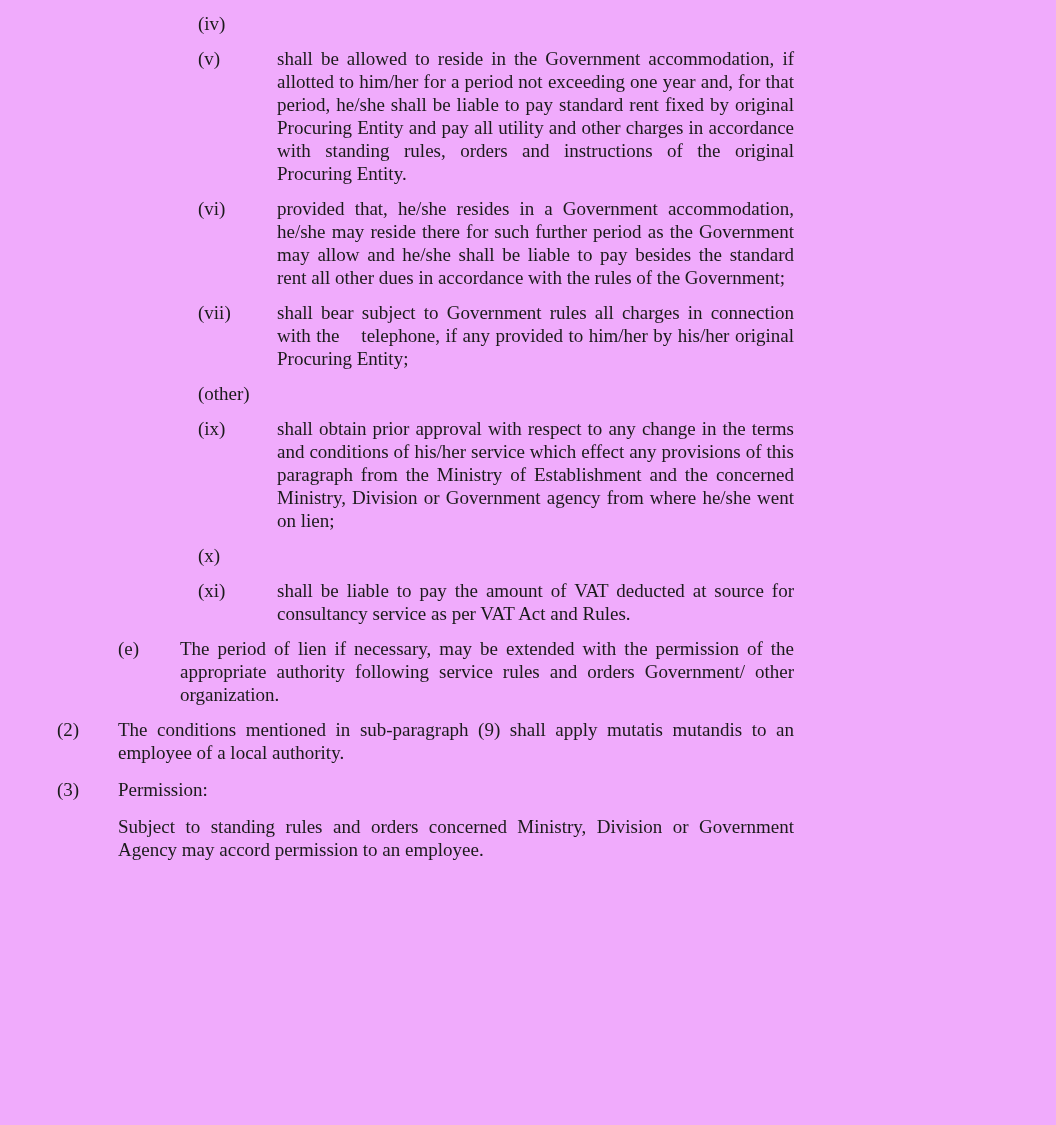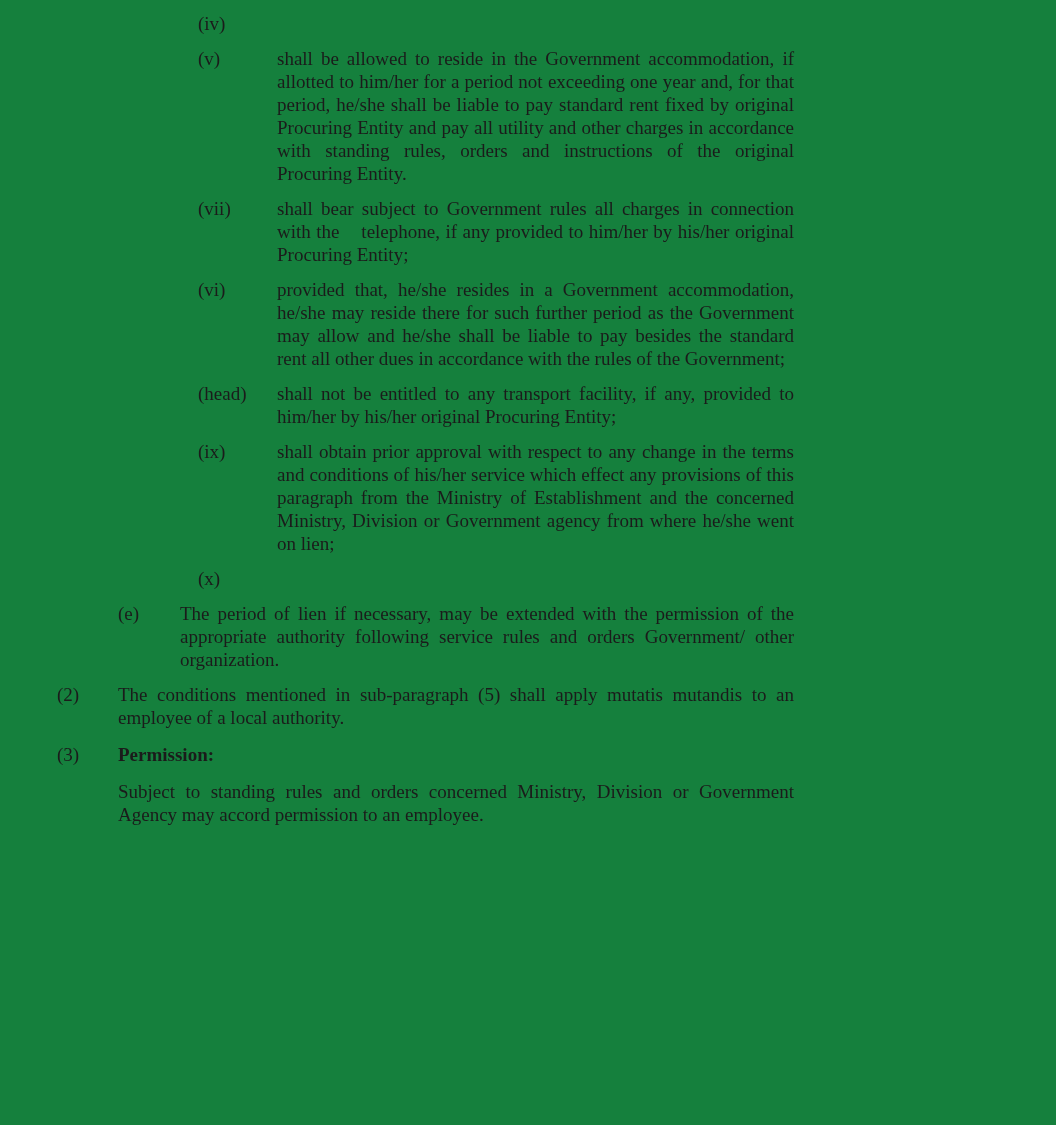--- a/index.html
+++ b/index.html
@@ -6,21 +6,21 @@
   html, body { margin: 0; padding: 0; }
   body {
     width: 1056px;
     height: 1125px;
     background: #ffffff;
   }
   .page {
     position: relative;
     width: 1056px;
     height: 1125px;
-    background: #15803d;
+    background: #f0abfc;
     font-family: "Liberation Serif", "DejaVu Serif", serif;
     color: #1b1b1b;
     overflow: hidden;
   }
   .content {
     position: absolute;
     left: 57px;
     top: 12px;
     width: 737px; 
   }
@@ -44,71 +44,74 @@
   
   .lvl-num .label { width: 61px; }
   
   .lvl-letter { padding-left: 61px; }
   .lvl-letter .label { width: 62px; }
   
   .lvl-roman { padding-left: 141px; }
   .lvl-roman .label { width: 79px; }
   
   .no-label { padding-left: 61px; }
-  .bold { font-weight: bold; }
+  .bold { font-weight: normal; }
   .gap-lg { margin-bottom: 14px; }
 </style>
 </head>
 <body>
 
 <div class="page">
   <div class="content">
 
     <div class="clause lvl-roman">
       <span class="label">(iv)</span>
     </div>
 
     <div class="clause lvl-roman">
       <span class="label">(v)</span>
       <span class="text">shall be allowed to reside in the Government accommodation, if allotted to him/her for a period not exceeding one year and, for that period, he/she shall be liable to pay standard rent fixed by original Procuring Entity and pay all utility and other charges in accordance with standing rules, orders and instructions of the original Procuring Entity.</span>
     </div>
 
     <div class="clause lvl-roman">
+      <span class="label">(vi)</span>
+      <span class="text">provided that, he/she resides in a Government accommodation, he/she may reside there for such further period as the Government may allow and he/she shall be liable to pay besides the standard rent all other dues in accordance with the rules of the Government;</span>
+    </div>
+
+    <div class="clause lvl-roman">
       <span class="label">(vii)</span>
       <span class="text">shall bear subject to Government rules all charges in connection with the &nbsp;&nbsp;&nbsp;telephone, if any provided to him/her by his/her original Procuring Entity;</span>
     </div>
 
     <div class="clause lvl-roman">
-      <span class="label">(vi)</span>
-      <span class="text">provided that, he/she resides in a Government accommodation, he/she may reside there for such further period as the Government may allow and he/she shall be liable to pay besides the standard rent all other dues in accordance with the rules of the Government;</span>
-    </div>
-
-    <div class="clause lvl-roman">
-      <span class="label">(head)</span>
-      <span class="text">shall not be entitled to any transport facility, if any, provided to him/her by his/her original Procuring Entity;</span>
+      <span class="label">(other)</span>
     </div>
 
     <div class="clause lvl-roman">
       <span class="label">(ix)</span>
       <span class="text">shall obtain prior approval with respect to any change in the terms and conditions of his/her service which effect any provisions of this paragraph from the Ministry of Establishment and the concerned Ministry, Division or Government agency from where he/she went on lien;</span>
     </div>
 
     <div class="clause lvl-roman">
       <span class="label">(x)</span>
     </div>
 
+    <div class="clause lvl-roman">
+      <span class="label">(xi)</span>
+      <span class="text">shall be liable to pay the amount of VAT deducted at source for consultancy service as per VAT Act and Rules.</span>
+    </div>
 
     <div class="clause lvl-letter">
       <span class="label">(e)</span>
       <span class="text">The period of lien if necessary, may be extended with the permission of the appropriate authority following service rules and orders Government/ other organization.</span>
     </div>
 
     <div class="clause lvl-num gap-lg">
       <span class="label">(2)</span>
-      <span class="text">The conditions mentioned in sub-paragraph (5) shall apply mutatis mutandis to an employee of a local authority.</span>
+      <span class="text">The conditions mentioned in sub-paragraph (9) shall apply mutatis mutandis to an employee of a local authority.</span>
     </div>
 
     <div class="clause lvl-num gap-lg">
       <span class="label">(3)</span>
       <span class="text bold">Permission:</span>
     </div>
 
     <div class="clause no-label">
       <span class="text">Subject to standing rules and orders concerned Ministry, Division or Government Agency may accord permission to an employee.</span>
     </div>

